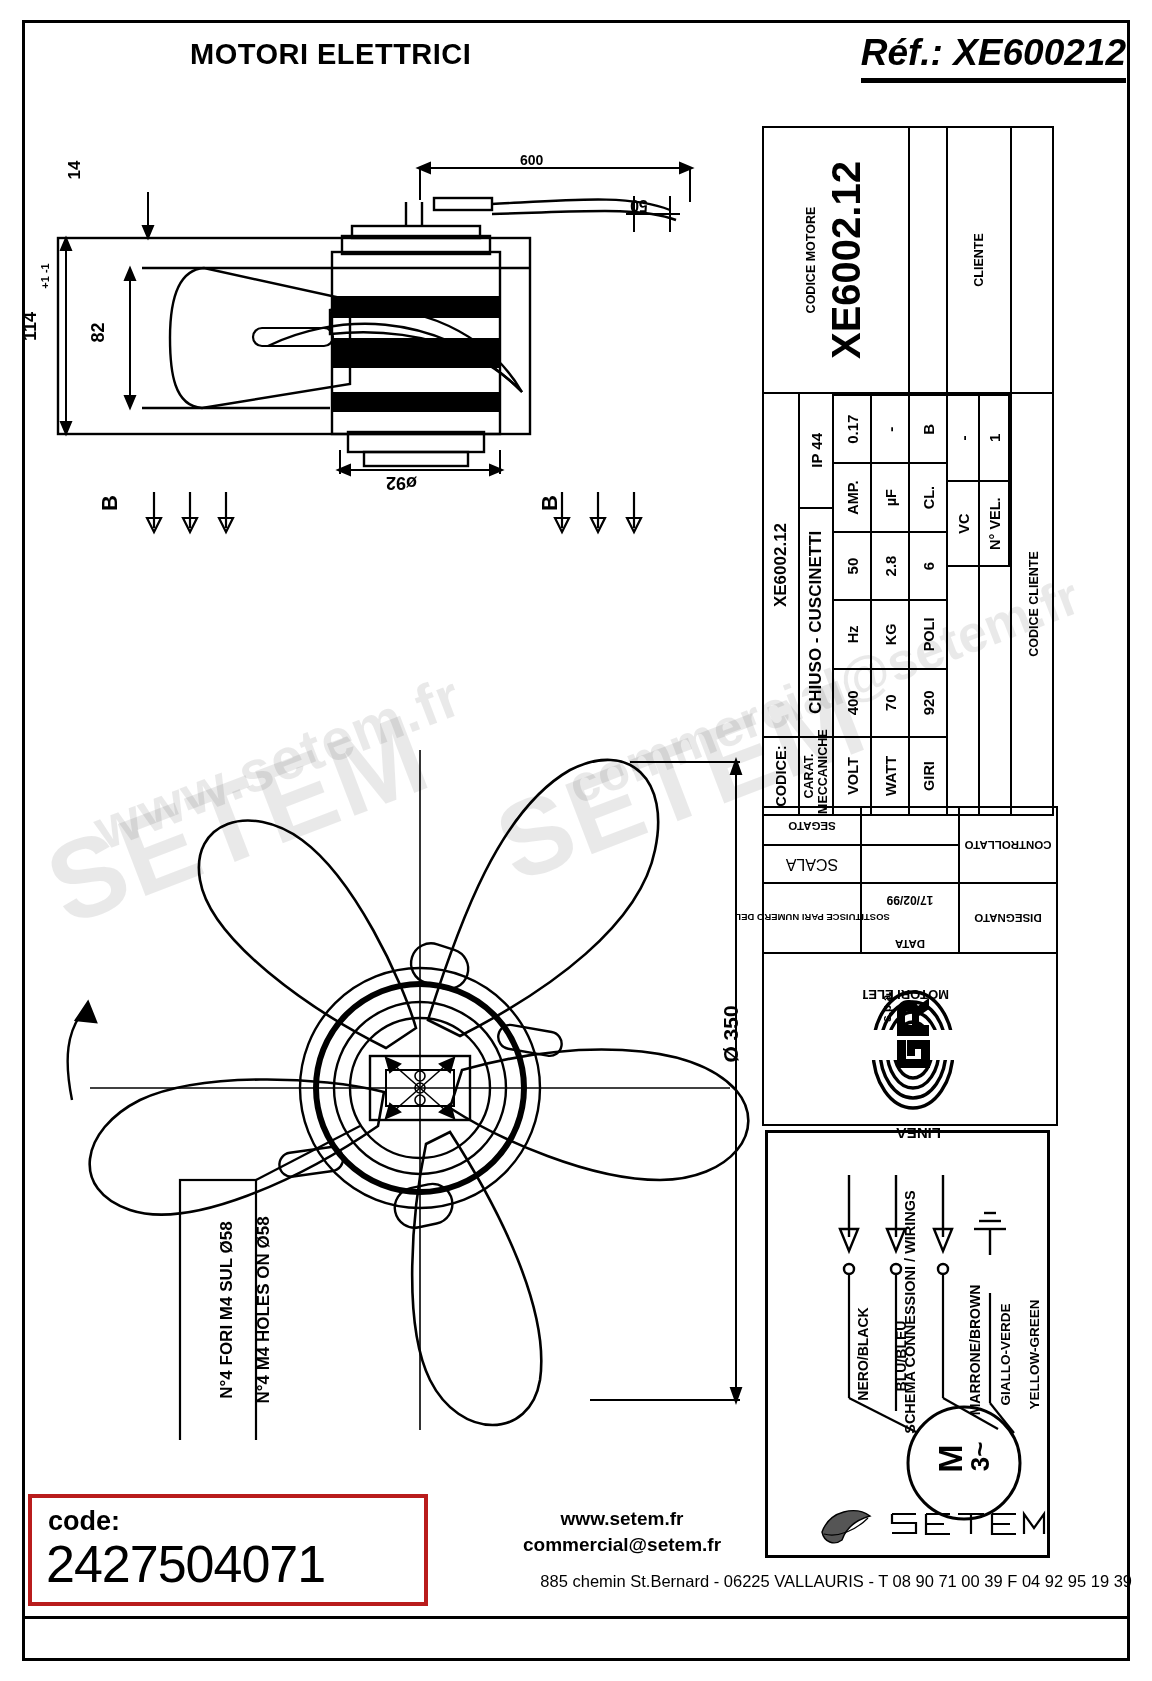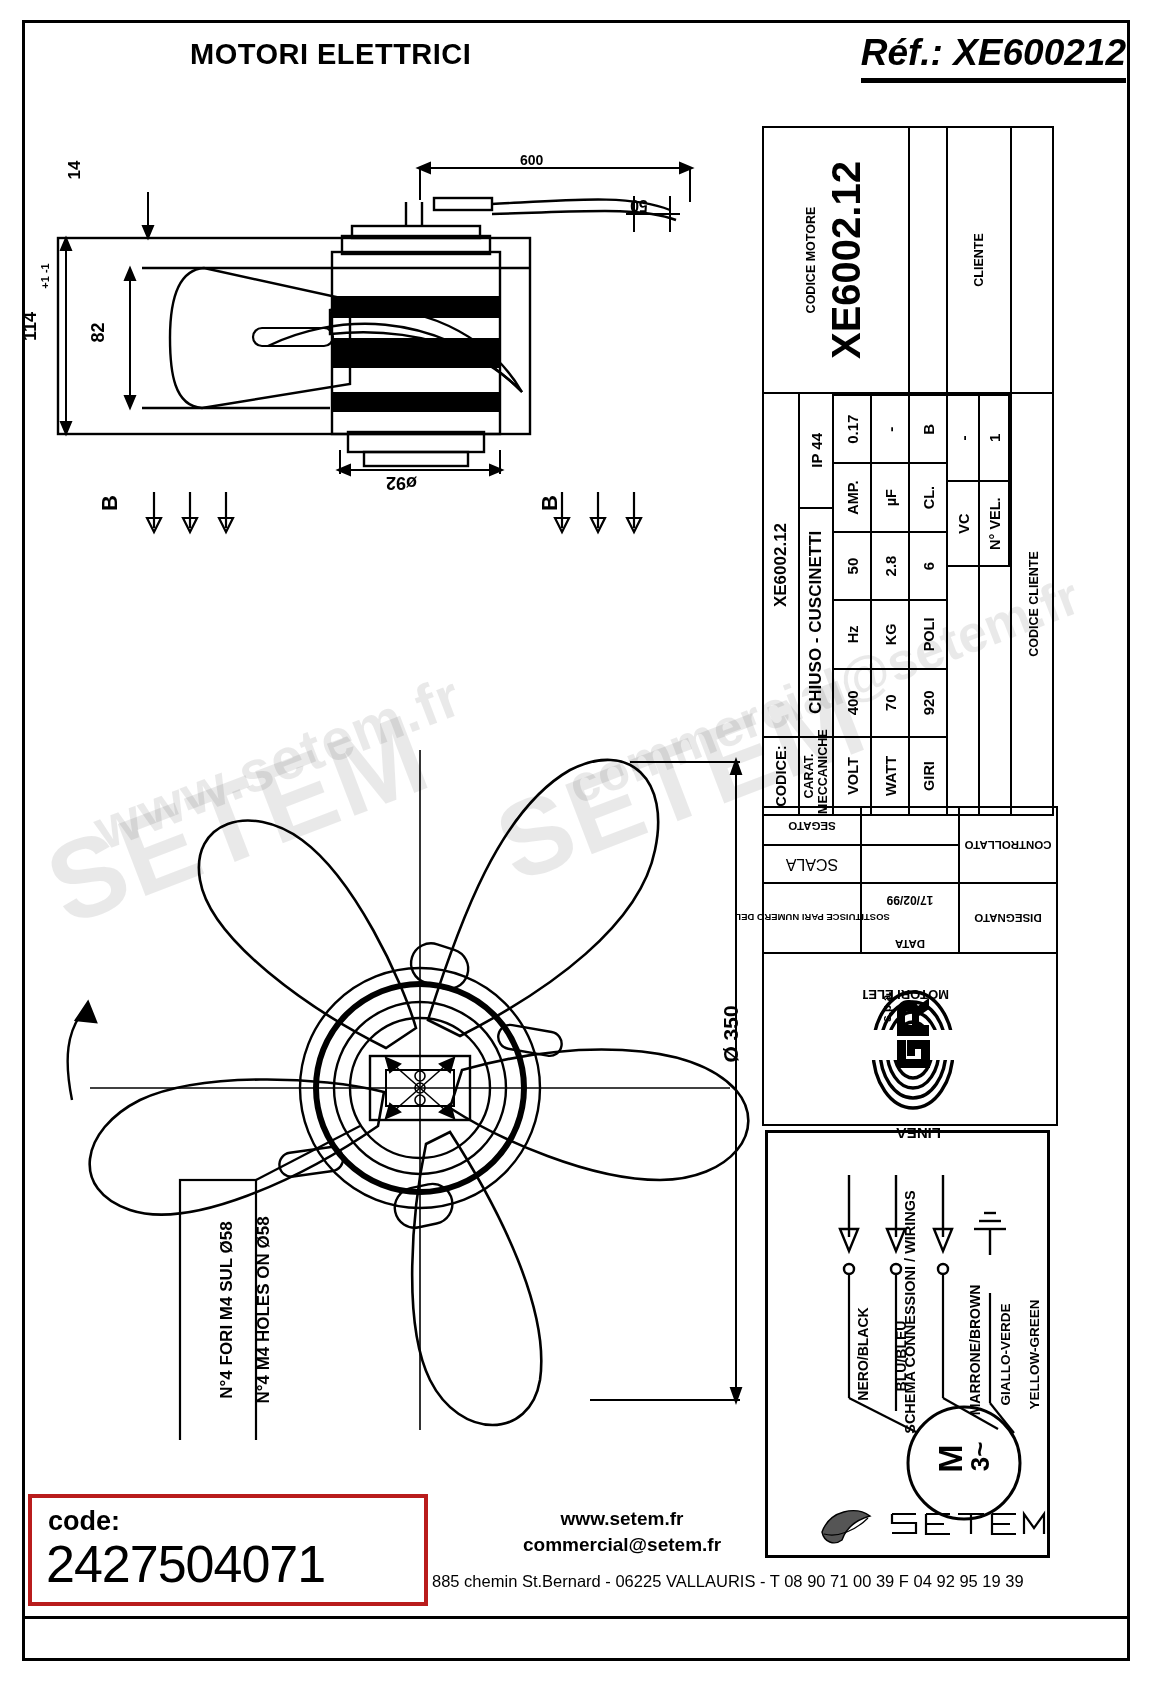--- a/index.html
+++ b/index.html
@@ -41,21 +41,21 @@
 
   
   .wire-box{position:absolute;left:765px;top:1130px;width:285px;height:428px;border:3px solid #000;box-sizing:border-box;}
 
   
   .footer{position:absolute;left:22px;top:1474px;width:1108px;height:187px;}
   .code-box{position:absolute;left:6px;top:20px;width:400px;height:112px;border:4px solid #b91c1c;box-sizing:border-box;background:#fff;}
   .code-lbl{position:absolute;left:16px;top:8px;font-size:27px;font-weight:bold;}
   .code-val{position:absolute;left:14px;top:36px;font-size:52px;font-weight:normal;letter-spacing:-1px;}
   .setem-www{position:absolute;left:430px;top:32px;width:340px;text-align:center;font-size:19px;font-weight:bold;line-height:1.35;}
-  .setem-addr{position:absolute;left:410px;top:98px;width:700px;text-align:left;font-size:16.5px;}
+  .setem-addr{position:absolute;left:410px;top:98px;width:700px;text-align:right;font-size:16.5px;}
   .setem-logo{position:absolute;left:790px;top:28px;width:250px;height:46px;}
   .footline{position:absolute;left:0px;top:142px;width:1108px;height:3px;background:#000;}
 
   svg{display:block;}
   .nofill{fill:none;stroke:#000;}
 </style>
 </head>
 <body>
 
 <div class="sheet"></div>

